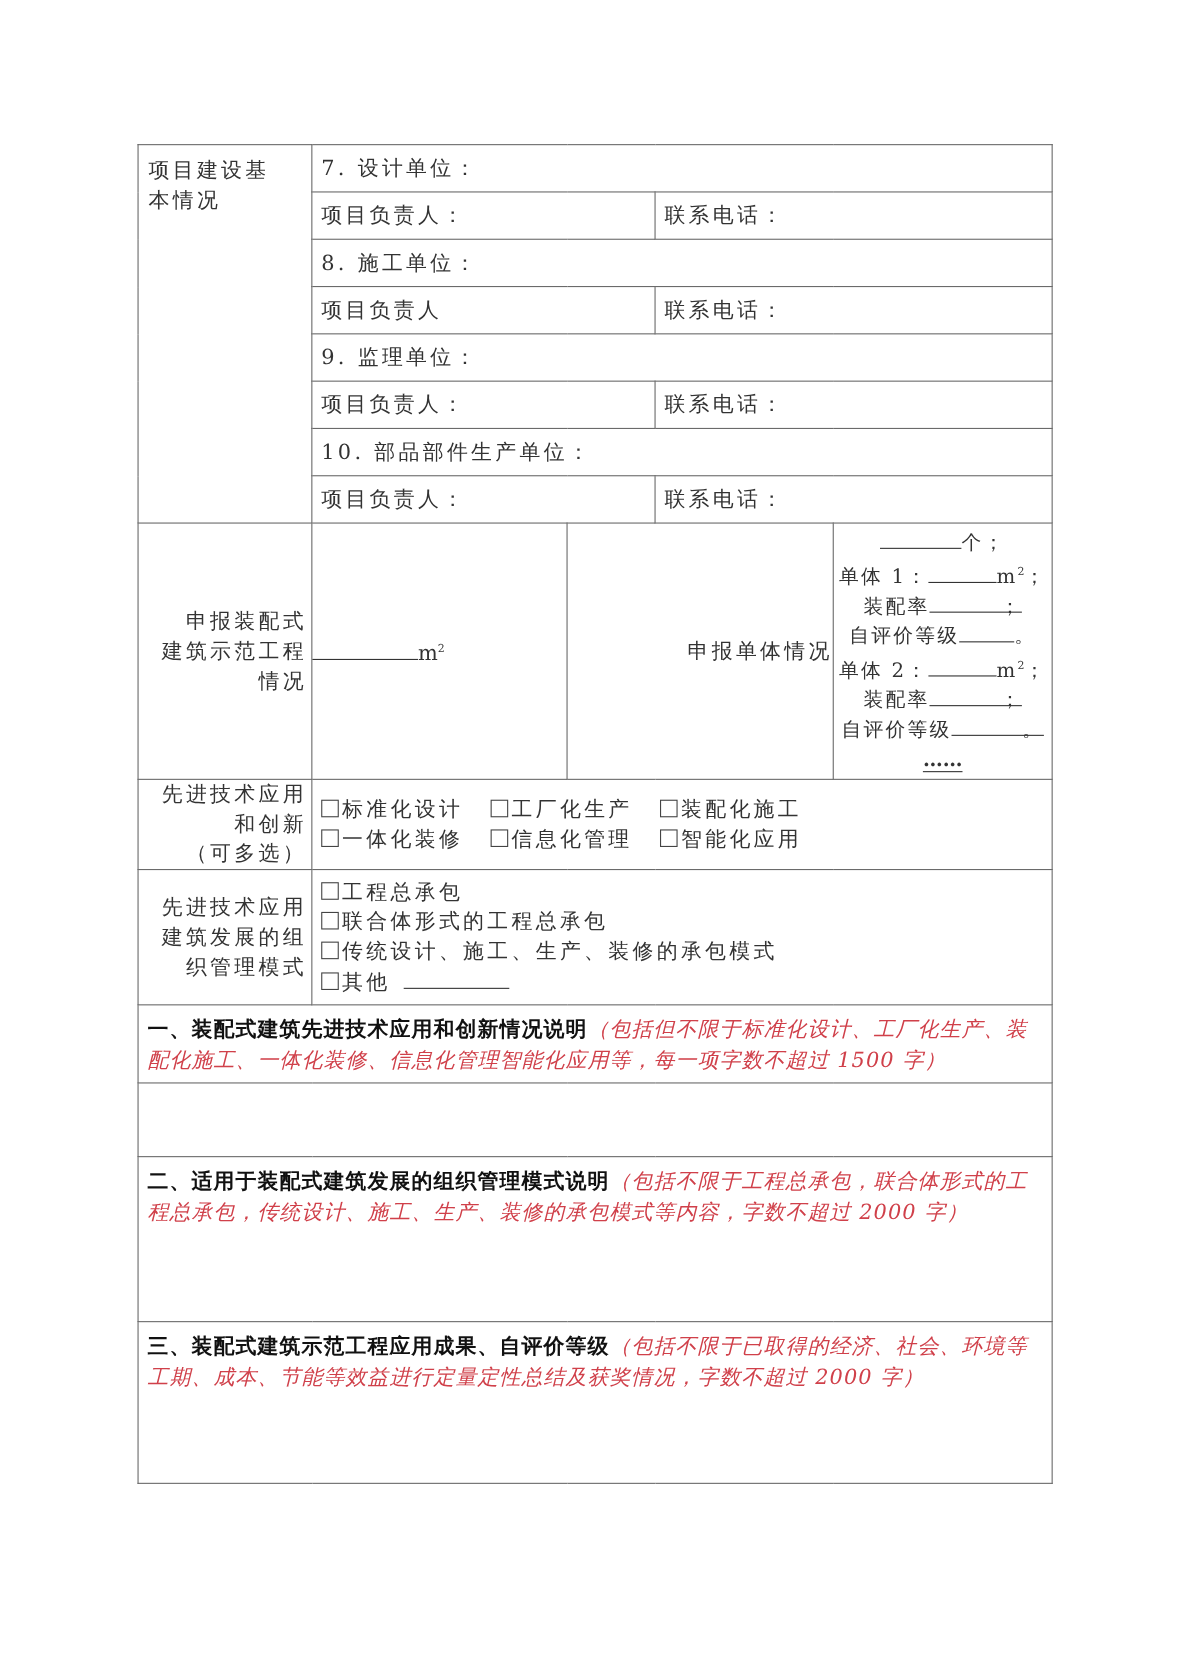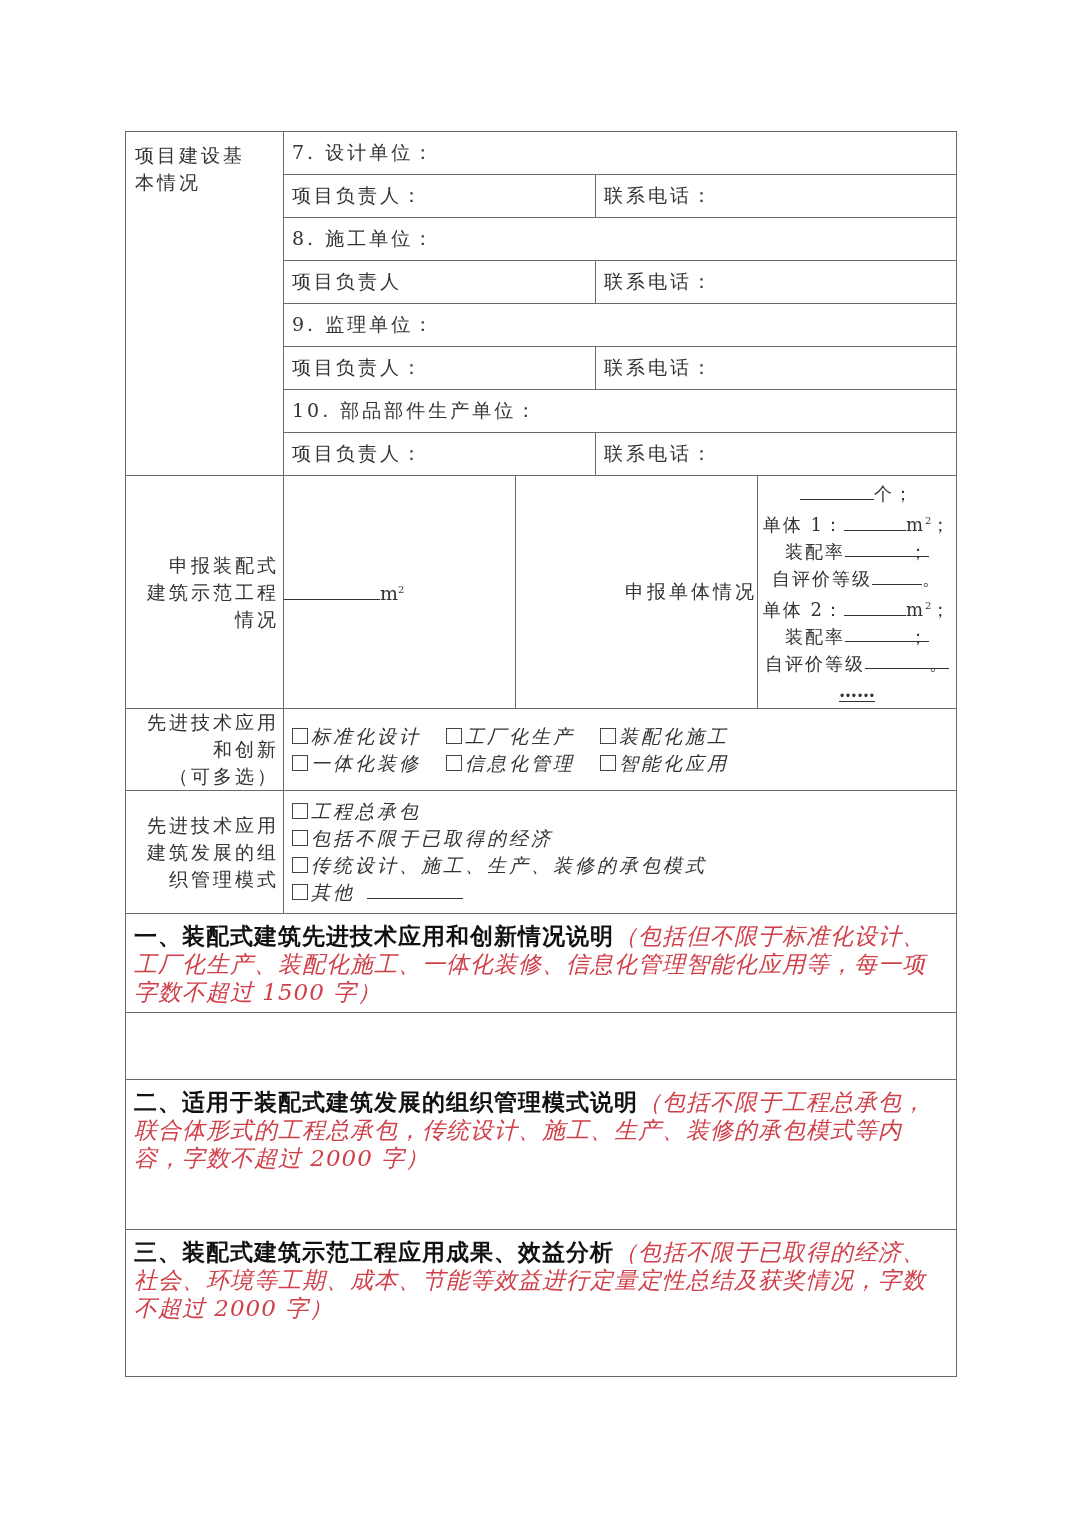--- a/index.html
+++ b/index.html
@@ -9,24 +9,24 @@
     table { border-collapse: collapse; width: 831px; table-layout: fixed; }
     td { border: 1.5px solid #6a6a6a; padding: 0; font-size: 19px; letter-spacing: 3px; vertical-align: middle; }
     .lbl-top { vertical-align: top; padding: 10px 24px 0 9px; line-height: 27px; }
     .lbl-center { text-align: right; line-height: 27px; padding: 0 4px; }
     .cell { padding: 0 8px; height: 42px; }
     .red { color: #d0404a; font-style: italic; }
     .bold-black { color: #111; font-weight: bold; letter-spacing: 1px; }
     .u { display: inline-block; border-bottom: 1.3px solid #333; height: 1em; vertical-align: baseline; }
     sup { font-size: 10px; letter-spacing: 0; }
     .unit-list { text-align: center; line-height: 27px; font-size: 18px; letter-spacing: 2px; padding: 4px 0; }
-    .opts { padding: 0 8px; line-height: 27px; font-style: italic; }
+    .opts { padding: 0 8px; line-height: 27px; }
     .opt { display: inline-block; margin-right: 16px; }
     .box { display: inline-block; width: 14px; height: 14px; border: 1.3px solid #444; vertical-align: -1px; margin-right: 3px; }
-    .section-head { padding: 8px 8px 6px 8px; line-height: 28px; font-size: 23px; letter-spacing: 1px; }
+    .section-head { padding: 8px 8px 6px 8px; line-height: 28px; font-size: 19px; letter-spacing: 1px; }
     .blank { height: 66px; }
   </style>
 </head>
 <body>
 
 <div class="page">
 <table>
   <colgroup>
     <col style="width:158px">
     <col style="width:232px">
@@ -109,21 +109,21 @@
   </tr>
 
   <tr style="height:123px">
     <td class="lbl-center">
       <div>先进技术应用</div>
       <div>建筑发展的组</div>
       <div>织管理模式</div>
     </td>
     <td colspan="4" class="opts">
       <div><span class="box"></span><span>工程总承包</span></div>
-      <div><span class="box"></span><span>包括不限于已取得的经济</span></div>
+      <div><span class="box"></span><span>联合体形式的工程总承包</span></div>
       <div><span class="box"></span><span>传统设计、施工、生产、装修的承包模式</span></div>
       <div><span class="box"></span><span>其他</span><span class="u" style="width:96px; margin-left:12px;"></span></div>
     </td>
   </tr>
 
   <tr>
     <td colspan="5" class="section-head">
       <span class="bold-black">一、装配式建筑先进技术应用和创新情况说明</span><span class="red">（包括但不限于标准化设计、工厂化生产、装配化施工、一体化装修、信息化管理智能化应用等，每一项字数不超过 1500 字）</span>
     </td>
   </tr>
@@ -132,18 +132,18 @@
   </tr>
 
   <tr style="height:150px">
     <td colspan="5" class="section-head" style="vertical-align:top;">
       <span class="bold-black">二、适用于装配式建筑发展的组织管理模式说明</span><span class="red">（包括不限于工程总承包，联合体形式的工程总承包，传统设计、施工、生产、装修的承包模式等内容，字数不超过 2000 字）</span>
     </td>
   </tr>
 
   <tr style="height:147px">
     <td colspan="5" class="section-head" style="vertical-align:top;">
-      <span class="bold-black">三、装配式建筑示范工程应用成果、效益分析</span><span class="red">（包括不限于已取得的经济、社会、环境等工期、成本、节能等效益进行定量定性总结及获奖情况，字数不超过 2000 字）</span>
+      <span class="bold-black">三、装配式建筑示范工程应用成果、自评价等级</span><span class="red">（包括不限于已取得的经济、社会、环境等工期、成本、节能等效益进行定量定性总结及获奖情况，字数不超过 2000 字）</span>
     </td>
   </tr>
 </tbody>
     </table>
 </div>
 
 </body></html>

